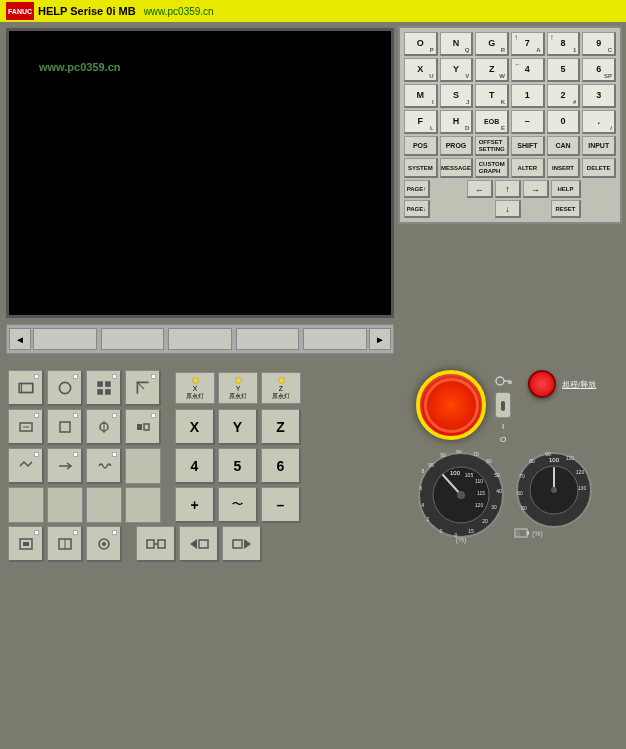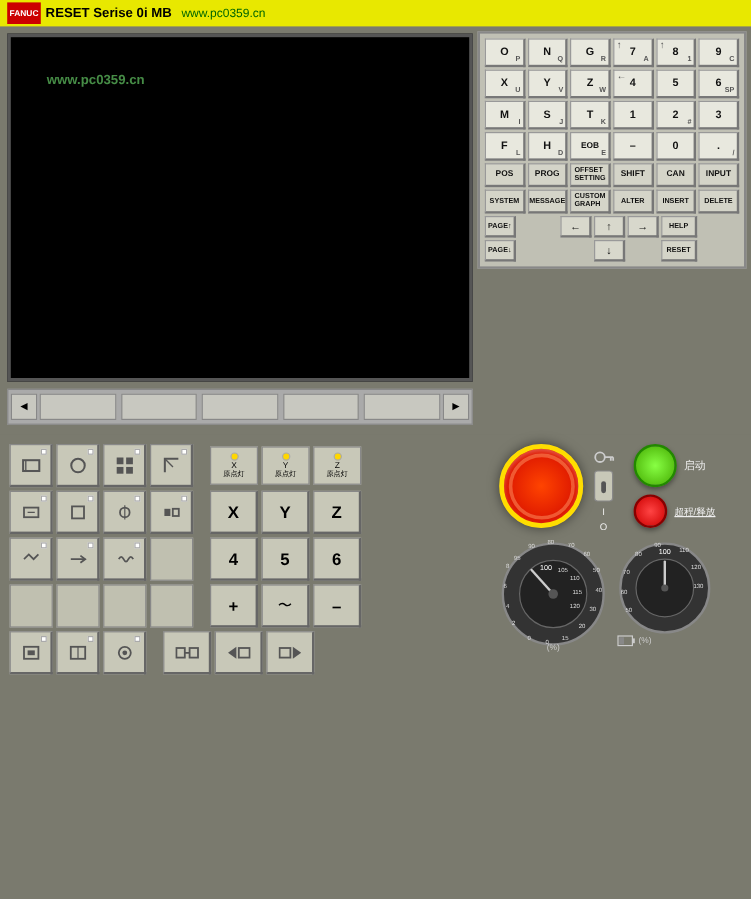--- a/index.html
+++ b/index.html
@@ -316,21 +316,21 @@
       display: flex;
       gap: 8px;
       align-items: flex-start;
     }
   </style>
 </head>
 <body>
 
 <div id="title-bar">
   <div class="logo">FANUC</div>
-  <span class="title-text">RESET Serise 0i MB</span>
+  <span class="title-text">HELP Serise 0i MB</span>
   <span class="url-text">www.pc0359.cn</span>
 </div>
 
 <div style="display:flex; flex-direction:column; height:calc(100% - 22px);">
 
   <div style="display:flex; height:340px;">
 
     <div style="flex:1; padding:6px 4px 4px 6px; display:flex; flex-direction:column;">
 
       <div id="cnc-screen" style="position:relative;">
@@ -691,24 +691,20 @@
             <line x1="10" y1="7" x2="17" y2="7" stroke="#ccc" stroke-width="1.5"></line>
             <line x1="15" y1="7" x2="15" y2="10" stroke="#ccc" stroke-width="1.5"></line>
             <line x1="17" y1="7" x2="17" y2="10" stroke="#ccc" stroke-width="1.5"></line>
           </svg>
           <div class="key-switch"></div>
           <div style="font-size:8px; color:#eee;">I</div>
           <div style="font-size:8px; color:#eee;">O</div>
         </div>
 
         <div class="op-area" style="margin-left:8px;">
-          <div class="op-row">
-            <div class="op-btn-green"></div>
-            <div class="op-label">启动</div>
-          </div>
           <div class="op-row">
             <div class="op-btn-red" style="width:28px;height:28px;"></div>
             <div class="op-label" style="font-size:8px;text-decoration:underline;">超程/释放</div>
           </div>
         </div>
       </div>
 
       <div class="dial-area" style="display:flex; gap:8px;">
 
         <div style="position:relative;">

